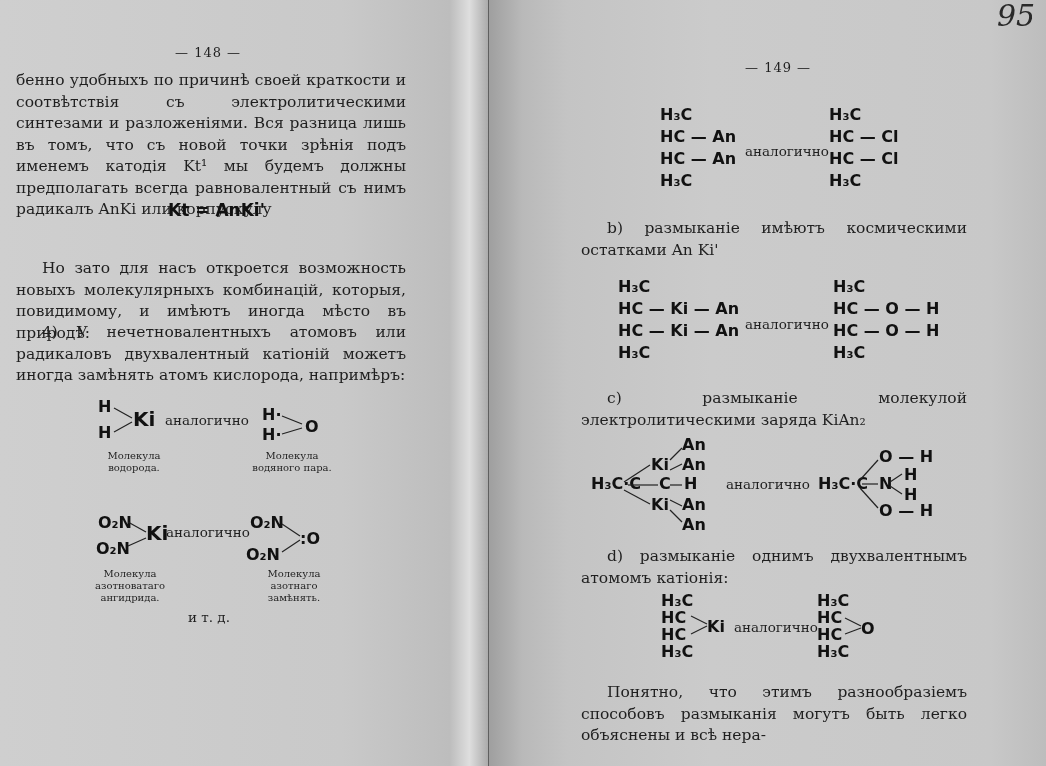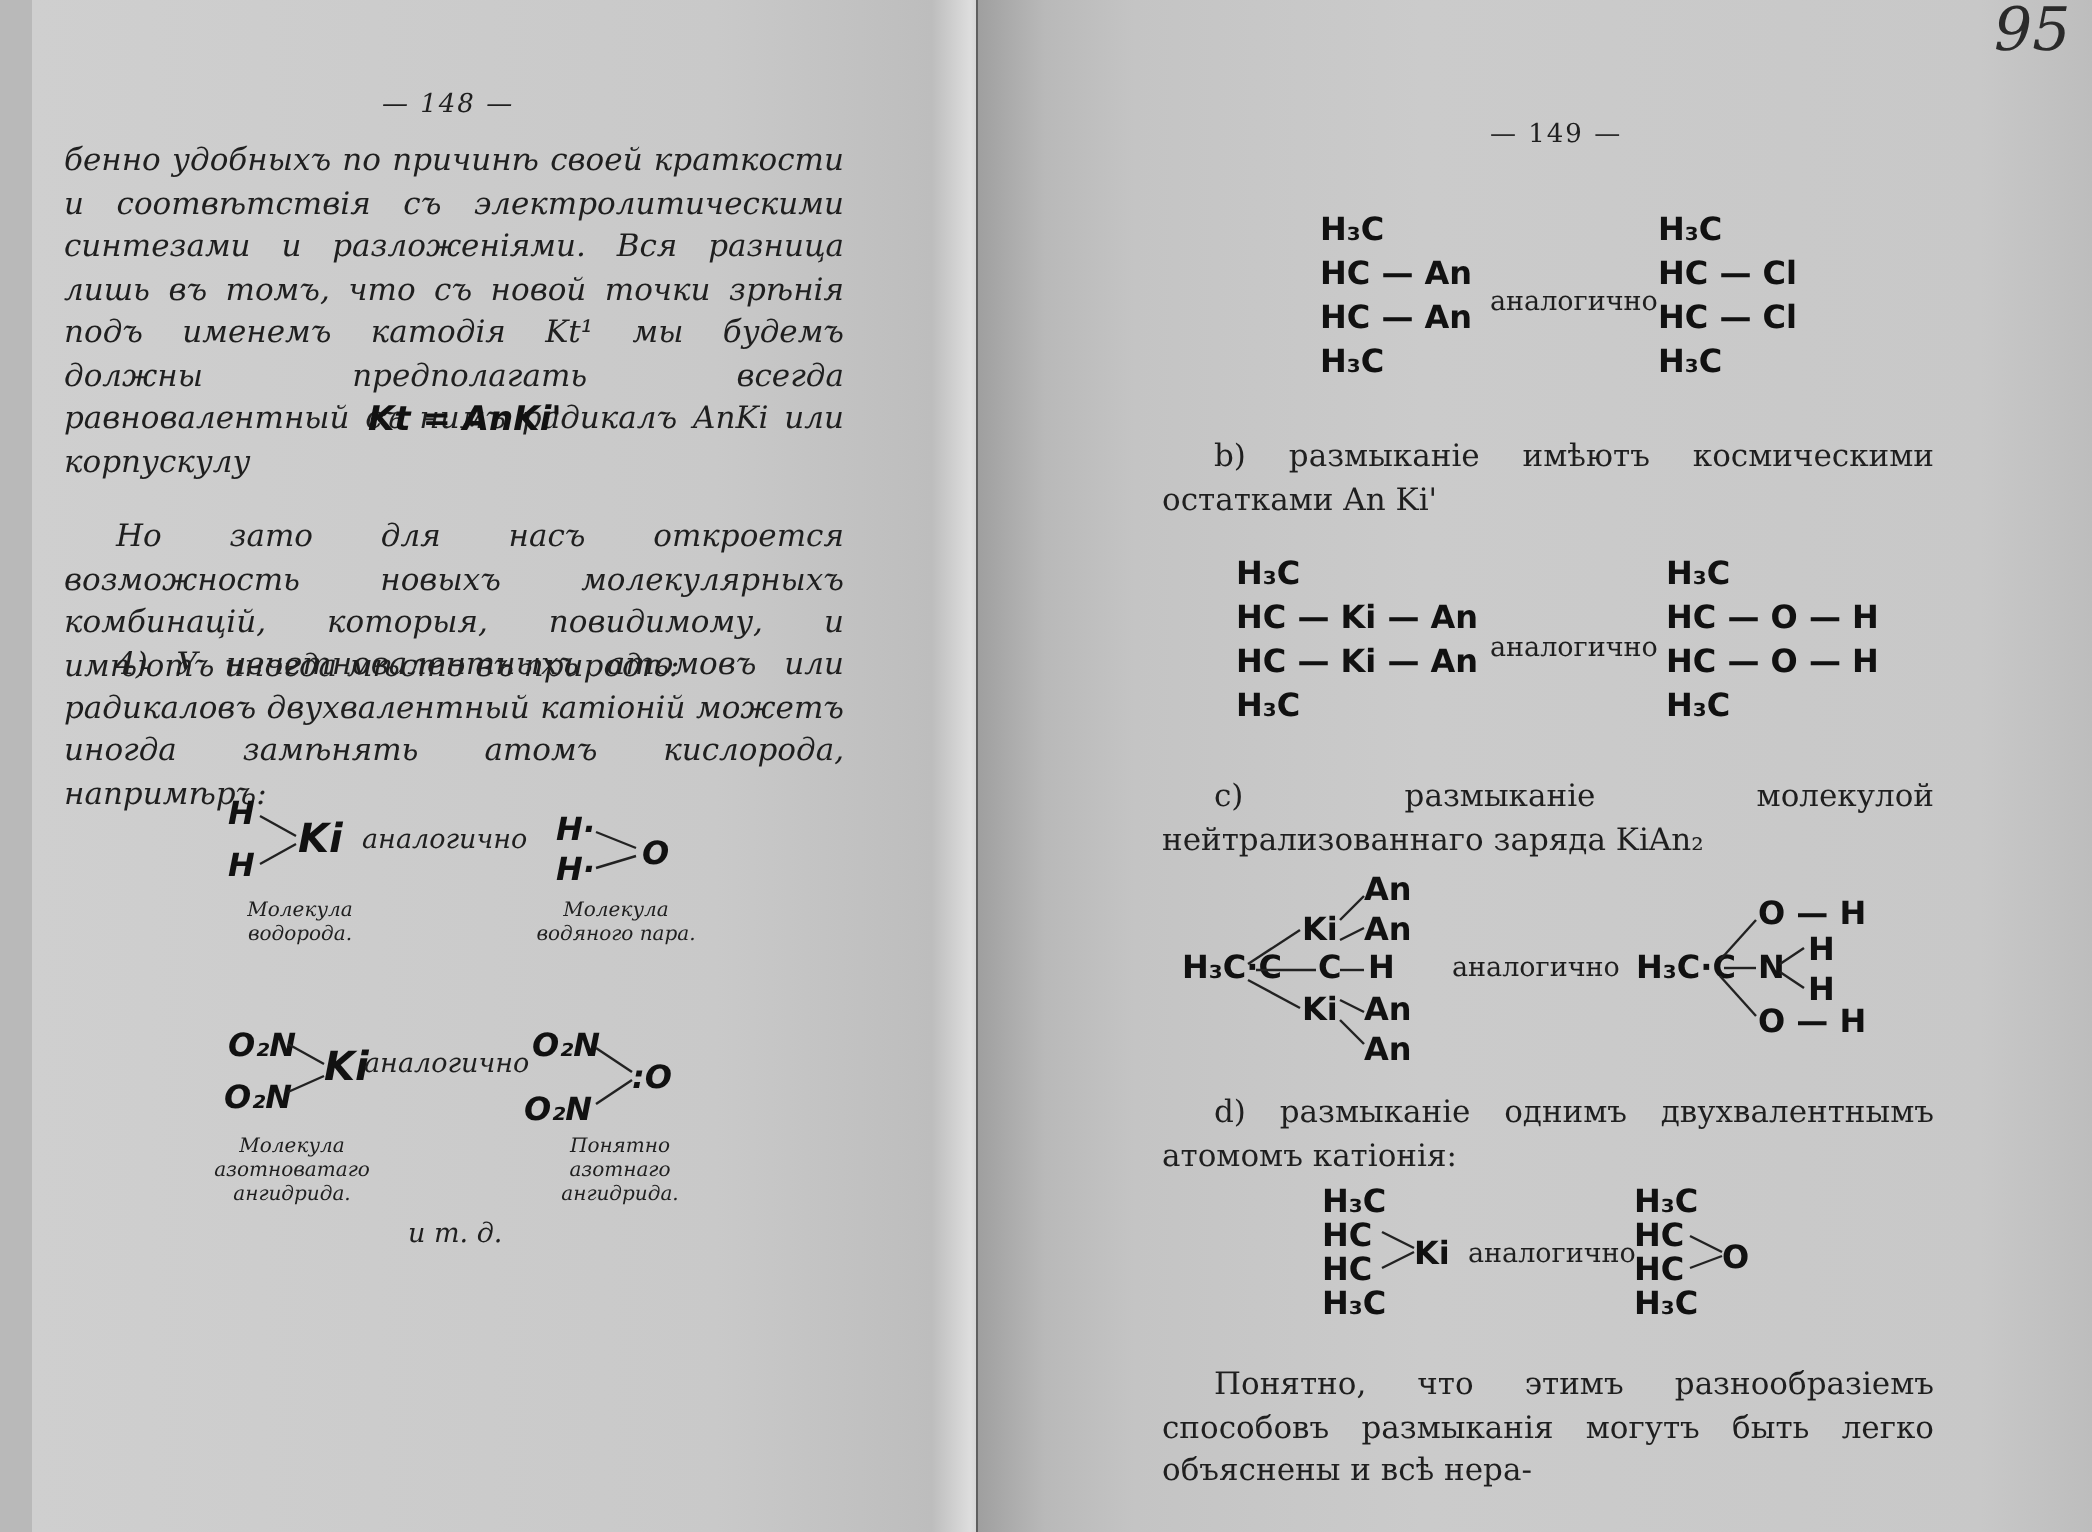--- a/index.html
+++ b/index.html
@@ -1,19 +1,19 @@
 <!DOCTYPE html>
 <html><head>
 <meta charset="utf-8">
 <style>
   html, body { margin:0; padding:0; }
   body { width:1046px; height:766px; overflow:hidden; background:#b9b9b9; font-family:"DejaVu Serif", serif; color:#1f1f1f; }
   .spread { position:relative; width:1046px; height:766px; }
   .page { position:absolute; top:0; height:766px; overflow:hidden; }
-  .page-left { left:16px; width:489px; background:linear-gradient(90deg,#cfcfcf 0%,#c9c9c9 70%,#bdbdbd 92%,#dedede 96%,#a8a8a8 100%);font-style:italic; }
+  .page-left { left:0; width:489px; background:linear-gradient(90deg,#cfcfcf 0%,#c9c9c9 70%,#bdbdbd 92%,#dedede 96%,#a8a8a8 100%); }
   .page-right { left:489px; width:557px; background:linear-gradient(90deg,#9f9f9f 0%,#b9b9b9 6%,#c4c4c4 14%,#cbcbcb 40%,#c8c8c8 90%,#bdbdbd 100%); }
   .spine { position:absolute; left:488px; top:0; width:2px; height:766px; background:#5f5f5f; }
   .pnum { position:absolute; font-size:13px; letter-spacing:1px; }
   .txt { position:absolute; font-size:15.5px; line-height:21.5px; text-align:justify; }
   .txt p { margin:0; }
   .indent { text-indent:26px; }
   .hand { font-family:"DejaVu Sans", sans-serif; font-weight:bold; color:#111; }
   .caption { position:absolute; font-size:10px; line-height:12px; text-align:center; }
   .analog { position:absolute; font-size:13.5px; }
   .formula { position:absolute; font-size:17px; }
@@ -73,21 +73,21 @@
       </svg>
       <div class="analog" style="left:166px;top:524px;">аналогично</div>
       <div class="chem hand" style="left:250px;top:514px;">O₂N</div>
       <div class="chem hand" style="left:246px;top:546px;">O₂N</div>
       <div class="chem hand" style="left:300px;top:530px;">:O</div>
       <svg style="position:absolute;left:280px;top:516px;" width="24" height="40">
         <line x1="2" y1="8" x2="20" y2="20"></line>
           <line x1="2" y1="36" x2="20" y2="24"></line>
       </svg>
       <div class="caption" style="left:84px;top:568px;width:92px;">Молекула азотноватаго ангидрида.</div>
-      <div class="caption" style="left:248px;top:568px;width:92px;">Понятно азотнаго ангидрида.</div>
+      <div class="caption" style="left:248px;top:568px;width:92px;">Молекула азотнаго замѣнять.</div>
     </div>
 
     <div class="txt" style="left:188px;top:607px;font-size:13.5px;">и т. д.</div>
 
   </div>
 
   <div class="spine"></div>
 
   <div class="page page-right">
     <div class="annot" style="left:508px;top:-2px;">95</div>
@@ -115,21 +115,21 @@
       <div class="chem hand" style="left:129px;top:322px;">HC — Ki — An</div>
       <div class="chem hand" style="left:129px;top:344px;">H₃C</div>
       <div class="analog" style="left:256px;top:316px;">аналогично</div>
       <div class="chem hand" style="left:344px;top:278px;">H₃C</div>
       <div class="chem hand" style="left:344px;top:300px;">HC — O — H</div>
       <div class="chem hand" style="left:344px;top:322px;">HC — O — H</div>
       <div class="chem hand" style="left:344px;top:344px;">H₃C</div>
     </div>
 
     <div class="txt" style="left:92px;top:388px;width:386px;">
-      <p class="indent">c) размыканіе молекулой нейтрализованнаго заряда KiAn₂</p>
+      <p class="indent">c) размыканіе молекулой электролитическими заряда KiAn₂</p>
     </div>
 
     <div>
       <div class="chem hand" style="left:102px;top:475px;">H₃C·C</div>
       <div class="chem hand" style="left:170px;top:475px;">C</div>
       <div class="chem hand" style="left:162px;top:456px;">Ki</div>
       <div class="chem hand" style="left:162px;top:496px;">Ki</div>
       <div class="chem hand" style="left:193px;top:436px;">An</div>
       <div class="chem hand" style="left:193px;top:456px;">An</div>
       <div class="chem hand" style="left:195px;top:475px;">H</div>

